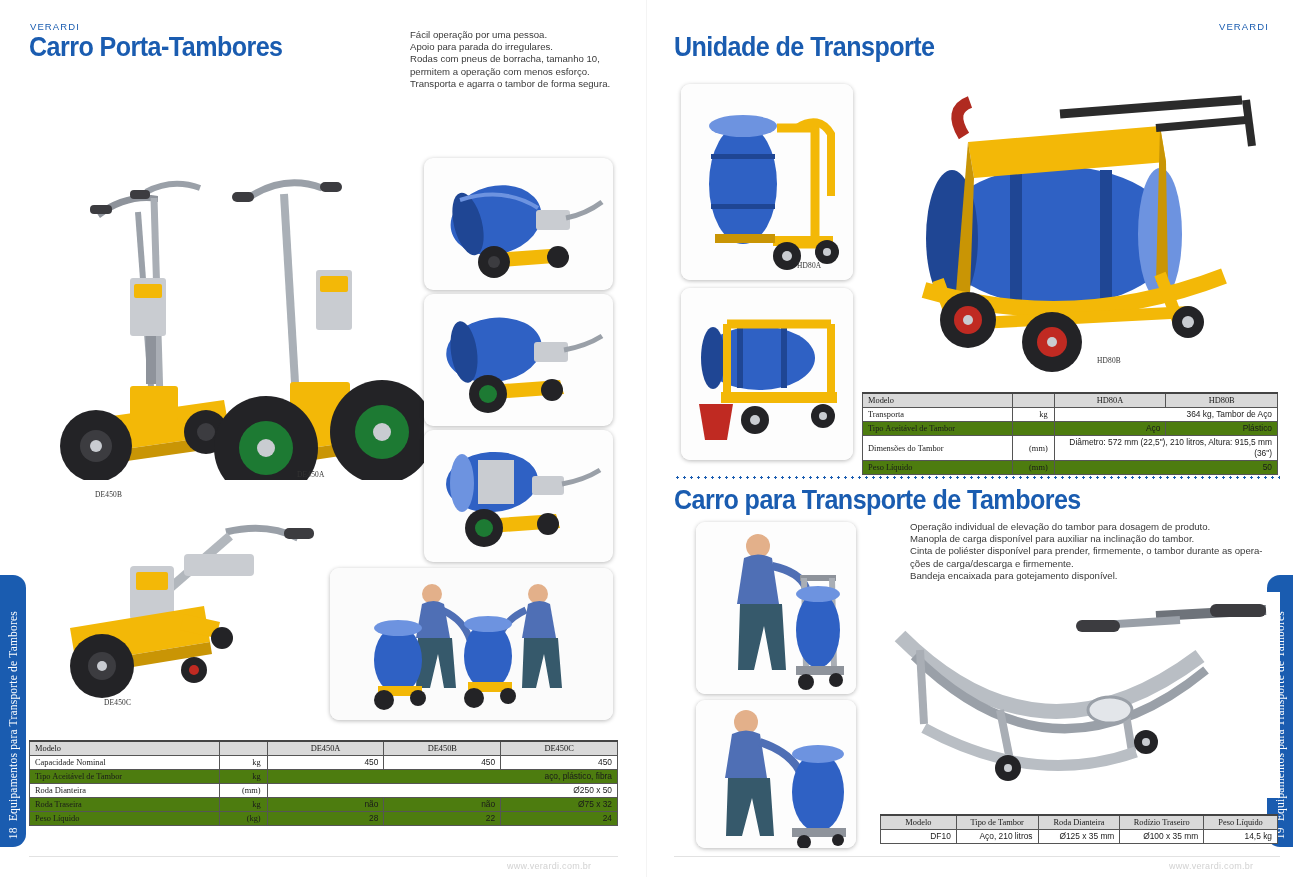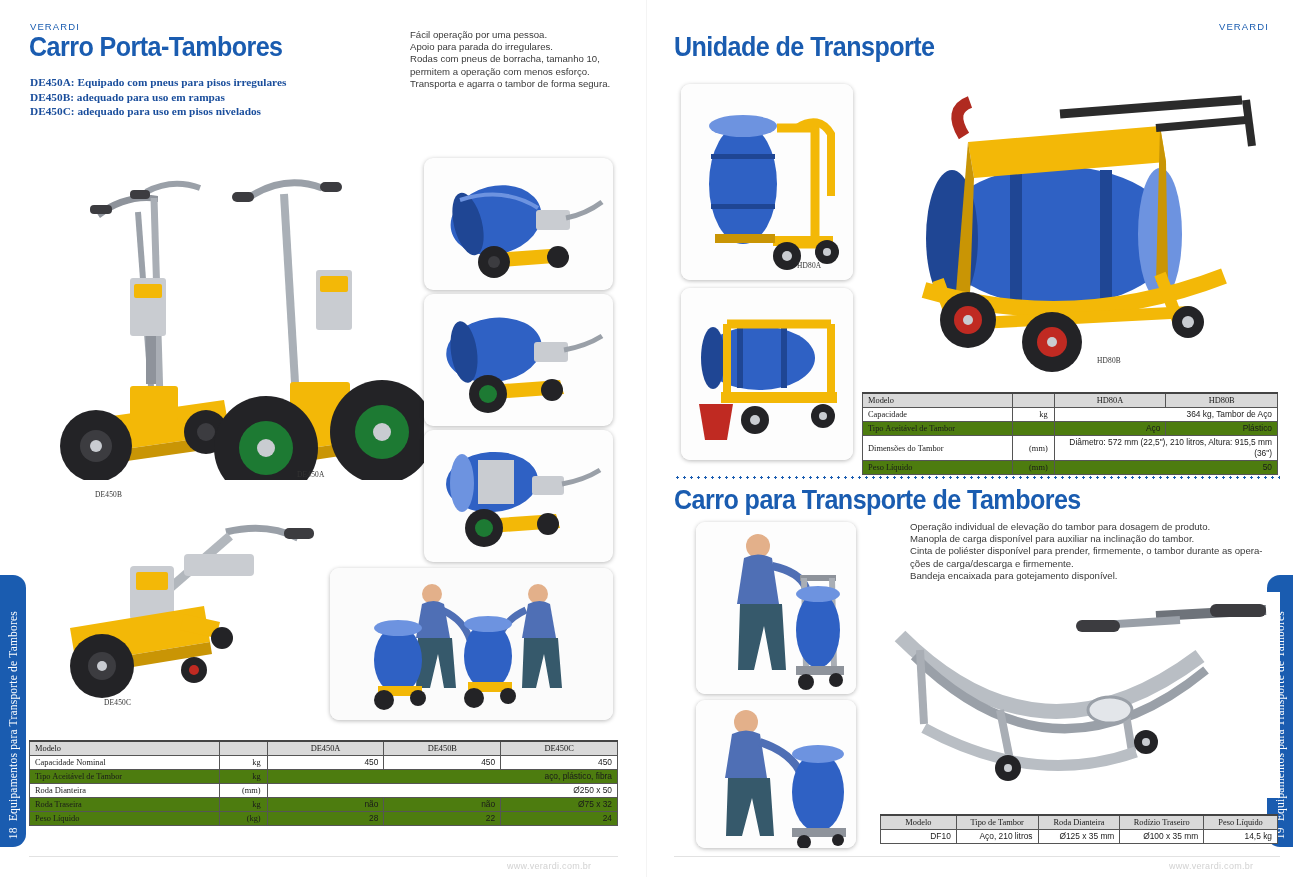--- a/index.html
+++ b/index.html
@@ -175,25 +175,20 @@
   <div class="side-tab" id="tab-left">
     <span><span>18</span>&nbsp;&nbsp;<span>Equipamentos para Transporte de Tambores</span></span>
   </div>
   <div class="side-tab" id="tab-right">
     <span><span>19</span>&nbsp;&nbsp;<span>Equipamentos para Transporte de Tambores</span></span>
   </div>
 
   <div class="brand" style="left:30px; top:21px;">VERARDI</div>
   <div class="heading" style="left:29px; top:32px;">Carro Porta-Tambores</div>
 
-  <div class="model-list" style="left:30px; top:75px;">
-    <div>DE450A: Equipado com pneus para pisos irregulares</div>
-    <div>DE450B: adequado para uso em rampas</div>
-    <div>DE450C: adequado para uso em pisos nivelados</div>
-  </div>
 
   <div class="blurb" style="left:410px; top:29px;">
     <div>Fácil operação por uma pessoa.</div>
     <div>Apoio para parada do irregulares.</div>
     <div>Rodas com pneus de borracha, tamanho 10,</div>
     <div>permitem a operação com menos esforço.</div>
     <div>Transporta e agarra o tambor de forma segura.</div>
   </div>
 
   <div class="photo" style="left:34px; top:150px; width:390px; height:330px;">
@@ -462,21 +457,21 @@
     <thead>
       <tr>
         <th class="hdr-left topline">Modelo</th>
         <th class="topline"></th>
         <th class="topline">HD80A</th>
         <th class="topline">HD80B</th>
       </tr>
     </thead>
     <tbody>
       <tr>
-        <td class="lbl">Capacidade</td>
+        <td class="lbl">Transporta</td>
         <td class="unit">kg</td>
         <td class="val" colspan="2">364 kg, Tambor de Aço</td>
       </tr>
       <tr class="shade">
         <td class="lbl">Tipo Aceitável de Tambor</td>
         <td class="unit"></td>
         <td class="val">Aço</td>
         <td class="val">Plástico</td>
       </tr>
       <tr>

